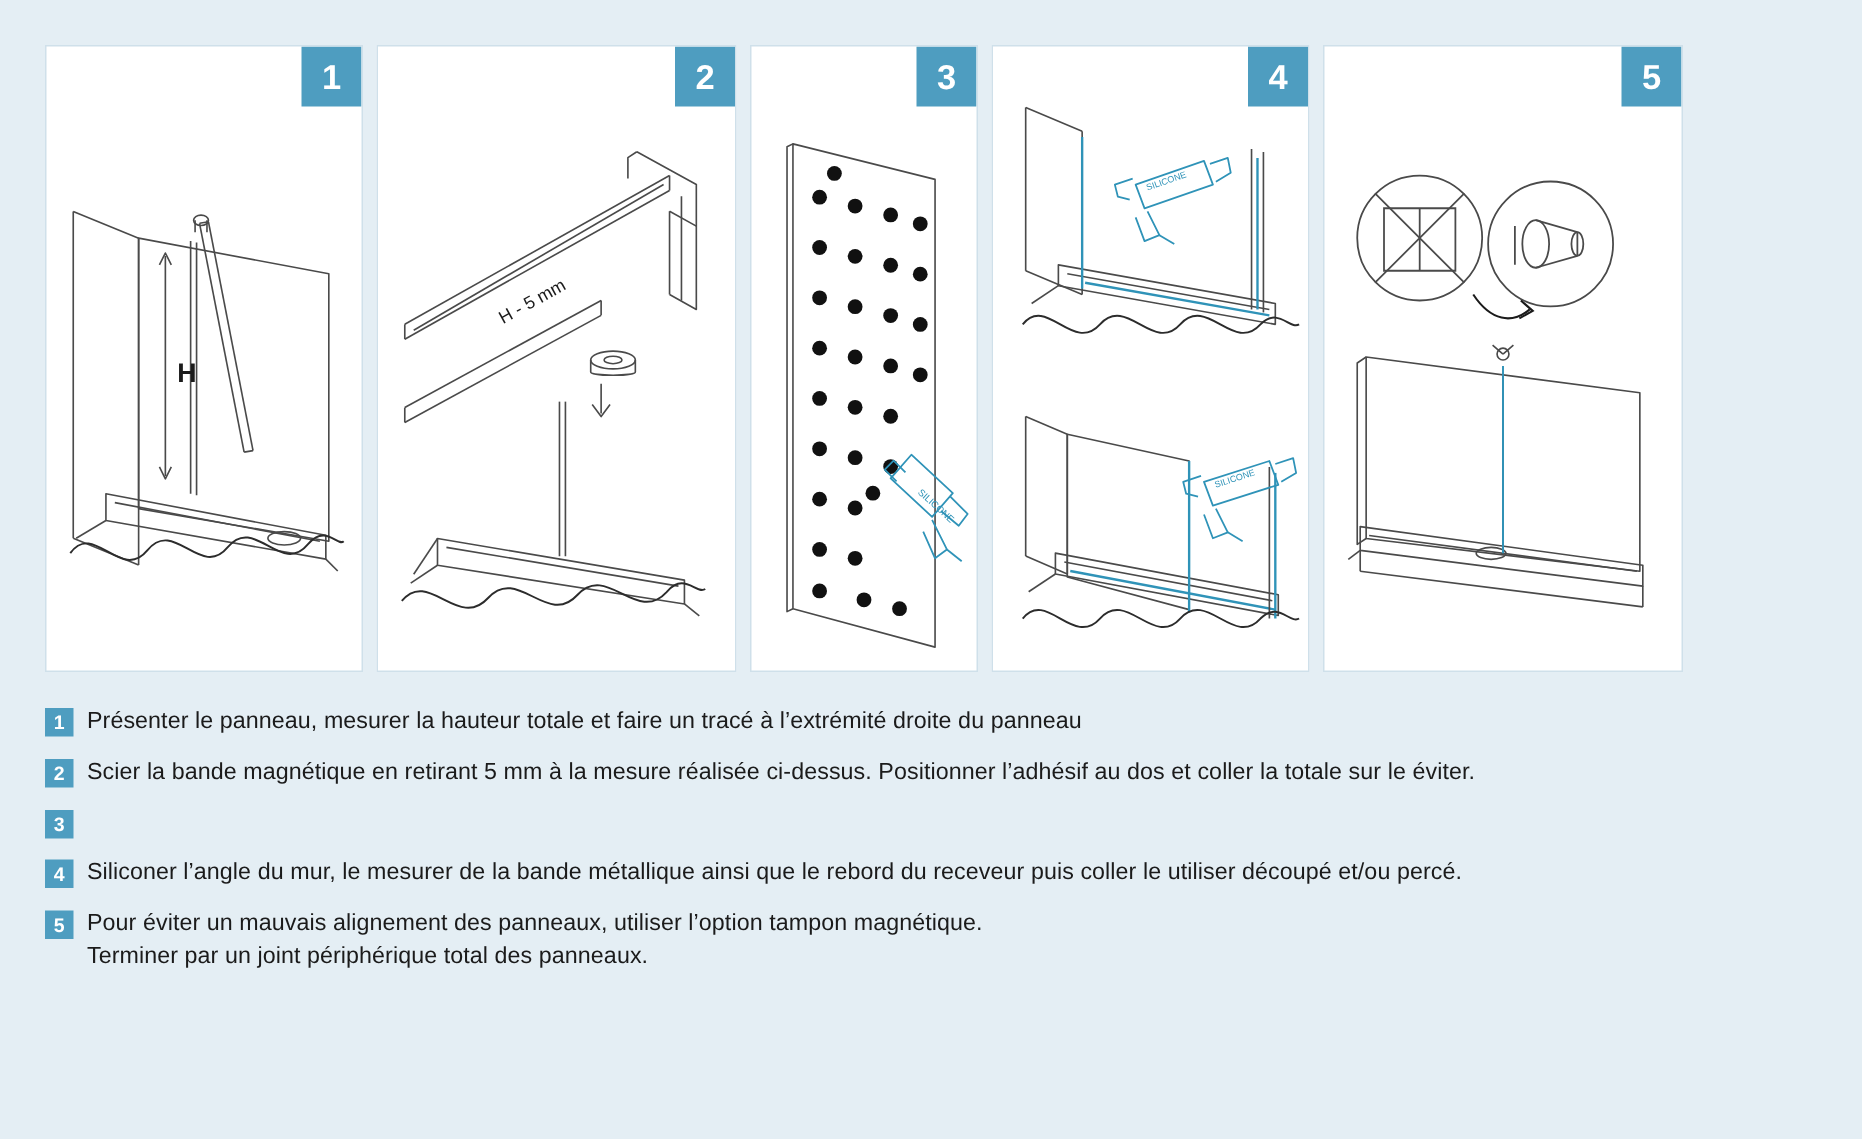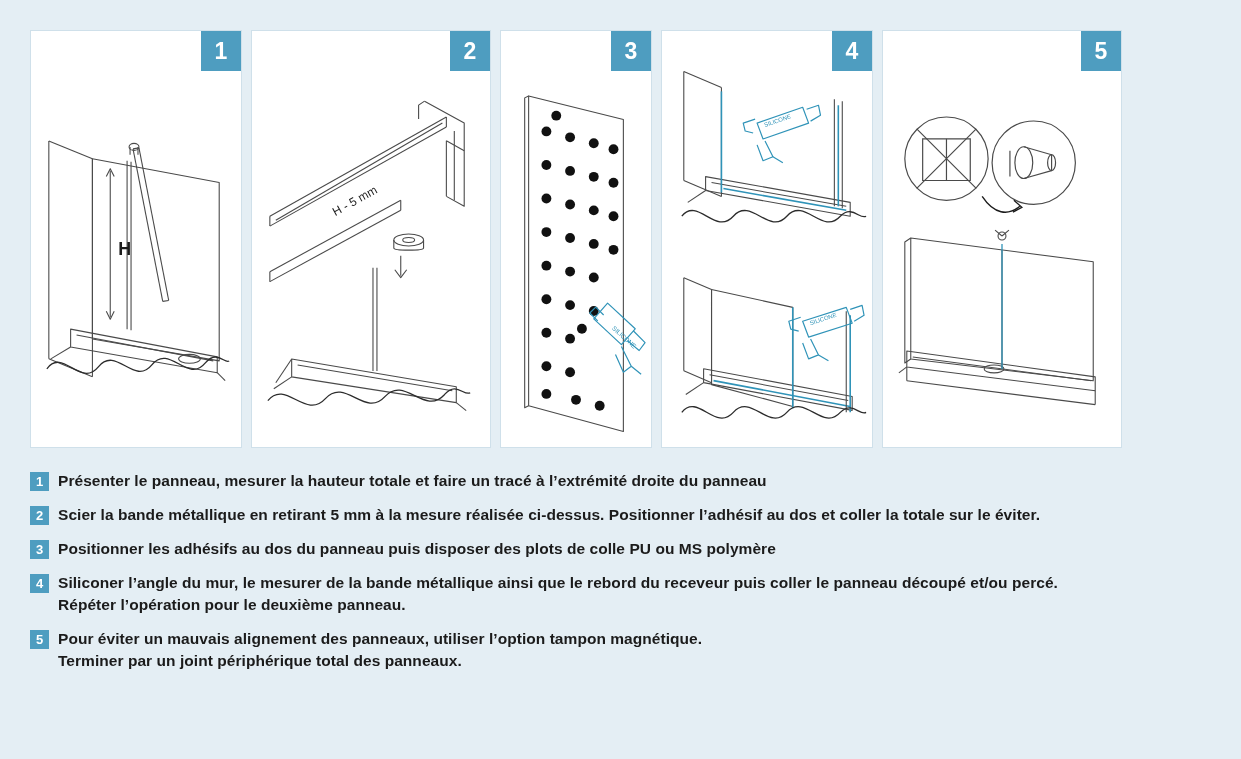--- a/index.html
+++ b/index.html
@@ -77,22 +77,22 @@
     text-align: center;
     margin-right: 9px;
     margin-top: 2px;
   }
   .step-text {
     font-size: 15.5px;
     color: #1b1b1b;
     line-height: 1.42;
     letter-spacing: 0.05px;
   }
-  .step-text b { font-weight: bold; margin-top: 44px; }
-  .step-text .reg { font-weight: bold; }
+  .step-text b { font-weight: normal; margin-top: 44px; }
+  .step-text .reg { font-weight: normal; }
   .step-text .line2 { display: block; }
 </style>
 </head>
 <body>
 
 <div class="panels">
 
   <div class="panel p1">
     <svg viewBox="0 0 212 418" xmlns="http://www.w3.org/2000/svg">
       <g fill="none" stroke="#4a4a4a" stroke-width="1.1" stroke-linejoin="round">
@@ -363,36 +363,32 @@
   <div class="step">
     <div class="step-num">1</div>
     <div class="step-text">
       <b>Présenter le panneau, mesurer la hauteur totale et faire un tracé à l’extrémité droite du panneau</b>
     </div>
   </div>
 
   <div class="step">
     <div class="step-num">2</div>
     <div class="step-text">
-      <b>Scier la bande métallique </b><span class="reg">en retirant 5 mm à la mesure réalisée ci-dessus. </span><b>Positionner l’adhésif au dos et coller la totale </b><span class="reg">sur le éviter.</span>
+      <b>Scier la bande magnétique </b><span class="reg">en retirant 5 mm à la mesure réalisée ci-dessus. </span><b>Positionner l’adhésif au dos et coller la totale </b><span class="reg">sur le éviter.</span>
     </div>
   </div>
 
   <div class="step">
     <div class="step-num">3</div>
-    <div class="step-text">
-      <b>Positionner les adhésifs </b><span class="reg">au dos du panneau puis </span><b>disposer des plots de colle </b><span class="reg">PU ou MS polymère</span>
-    </div>
   </div>
 
   <div class="step">
     <div class="step-num">4</div>
     <div class="step-text">
-      <b>Siliconer l’angle du mur, le mesurer de la bande métallique ainsi que le rebord du receveur </b><span class="reg">puis coller le panneau découpé et/ou percé.</span>
-      <span class="line2 reg">Répéter l’opération pour le deuxième panneau.</span>
+      <b>Siliconer l’angle du mur, le mesurer de la bande métallique ainsi que le rebord du receveur </b><span class="reg">puis coller le utiliser découpé et/ou percé.</span>
     </div>
   </div>
 
   <div class="step">
     <div class="step-num">5</div>
     <div class="step-text">
       <b>Pour éviter un mauvais alignement des panneaux, utiliser l’option tampon magnétique.</b>
       <span class="line2"><b>Terminer par un joint périphérique total </b><span class="reg">des panneaux.</span></span>
     </div>
   </div>

